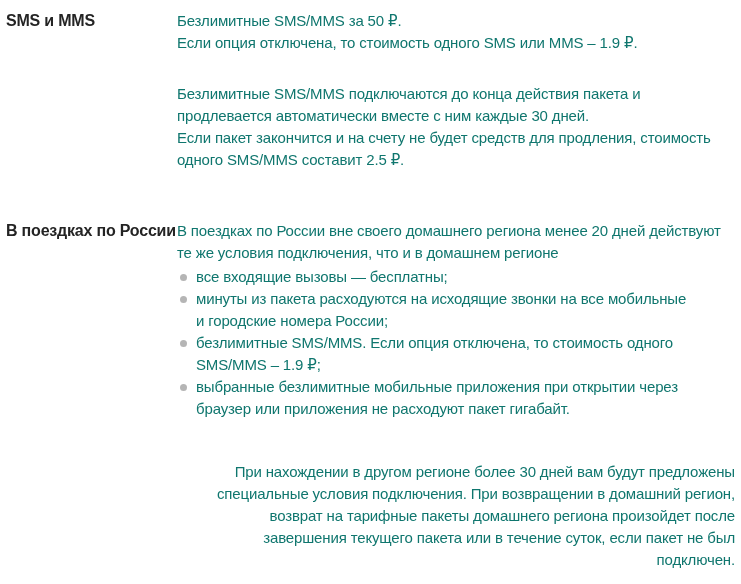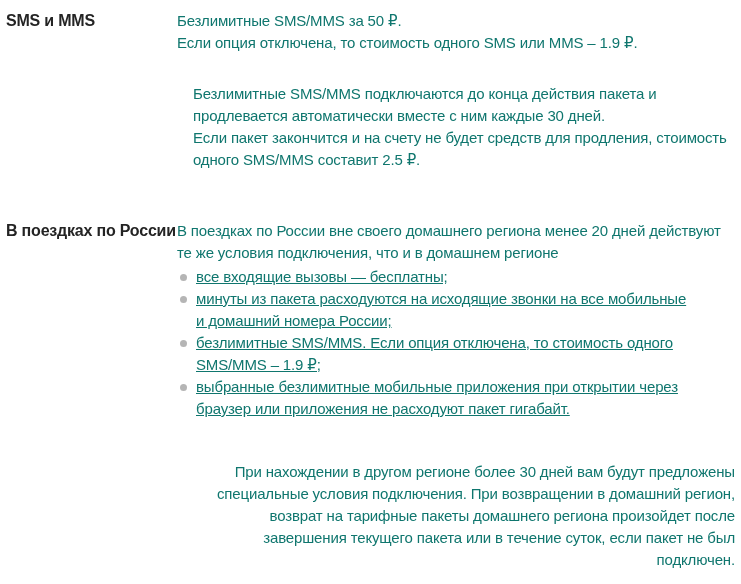--- a/index.html
+++ b/index.html
@@ -41,31 +41,29 @@
     line-height: 22px;
     letter-spacing: -0.15px;
     color: #0f766e;
   }
   .para {
     margin: 0;
     white-space: pre-line;
   }
   .para.after-gap {
     margin-top: 29px;
-    margin-left: 16px;
   }
   .para.outro-gap {
     margin-top: 41px;
     text-align: right;
   }
   .bullet-list {
     list-style: none;
     margin: 2px 0 8px 0;
     padding: 0;
-    text-decoration: underline;
   }
   .bullet-item {
     display: flex;
     align-items: flex-start;
   }
   .bullet-dot {
     flex: 0 0 7px;
     width: 7px;
     height: 7px;
     border-radius: 50%;
@@ -99,21 +97,21 @@
       <p class="para">В поездках по России вне своего домашнего региона менее 20 дней действуют
 те же условия подключения, что и в домашнем регионе</p>
       <ul class="bullet-list">
         <li class="bullet-item">
           <span class="bullet-dot"></span>
           <span class="bullet-text">все входящие вызовы — бесплатны;</span>
         </li>
         <li class="bullet-item">
           <span class="bullet-dot"></span>
           <span class="bullet-text">минуты из пакета расходуются на исходящие звонки на все мобильные
-и домашний номера России;</span>
+и городские номера России;</span>
         </li>
         <li class="bullet-item">
           <span class="bullet-dot"></span>
           <span class="bullet-text">безлимитные SMS/MMS. Если опция отключена, то стоимость одного
 SMS/MMS – 1.9 ₽;</span>
         </li>
         <li class="bullet-item">
           <span class="bullet-dot"></span>
           <span class="bullet-text">выбранные безлимитные мобильные приложения при открытии через
 браузер или приложения не расходуют пакет гигабайт.</span>

